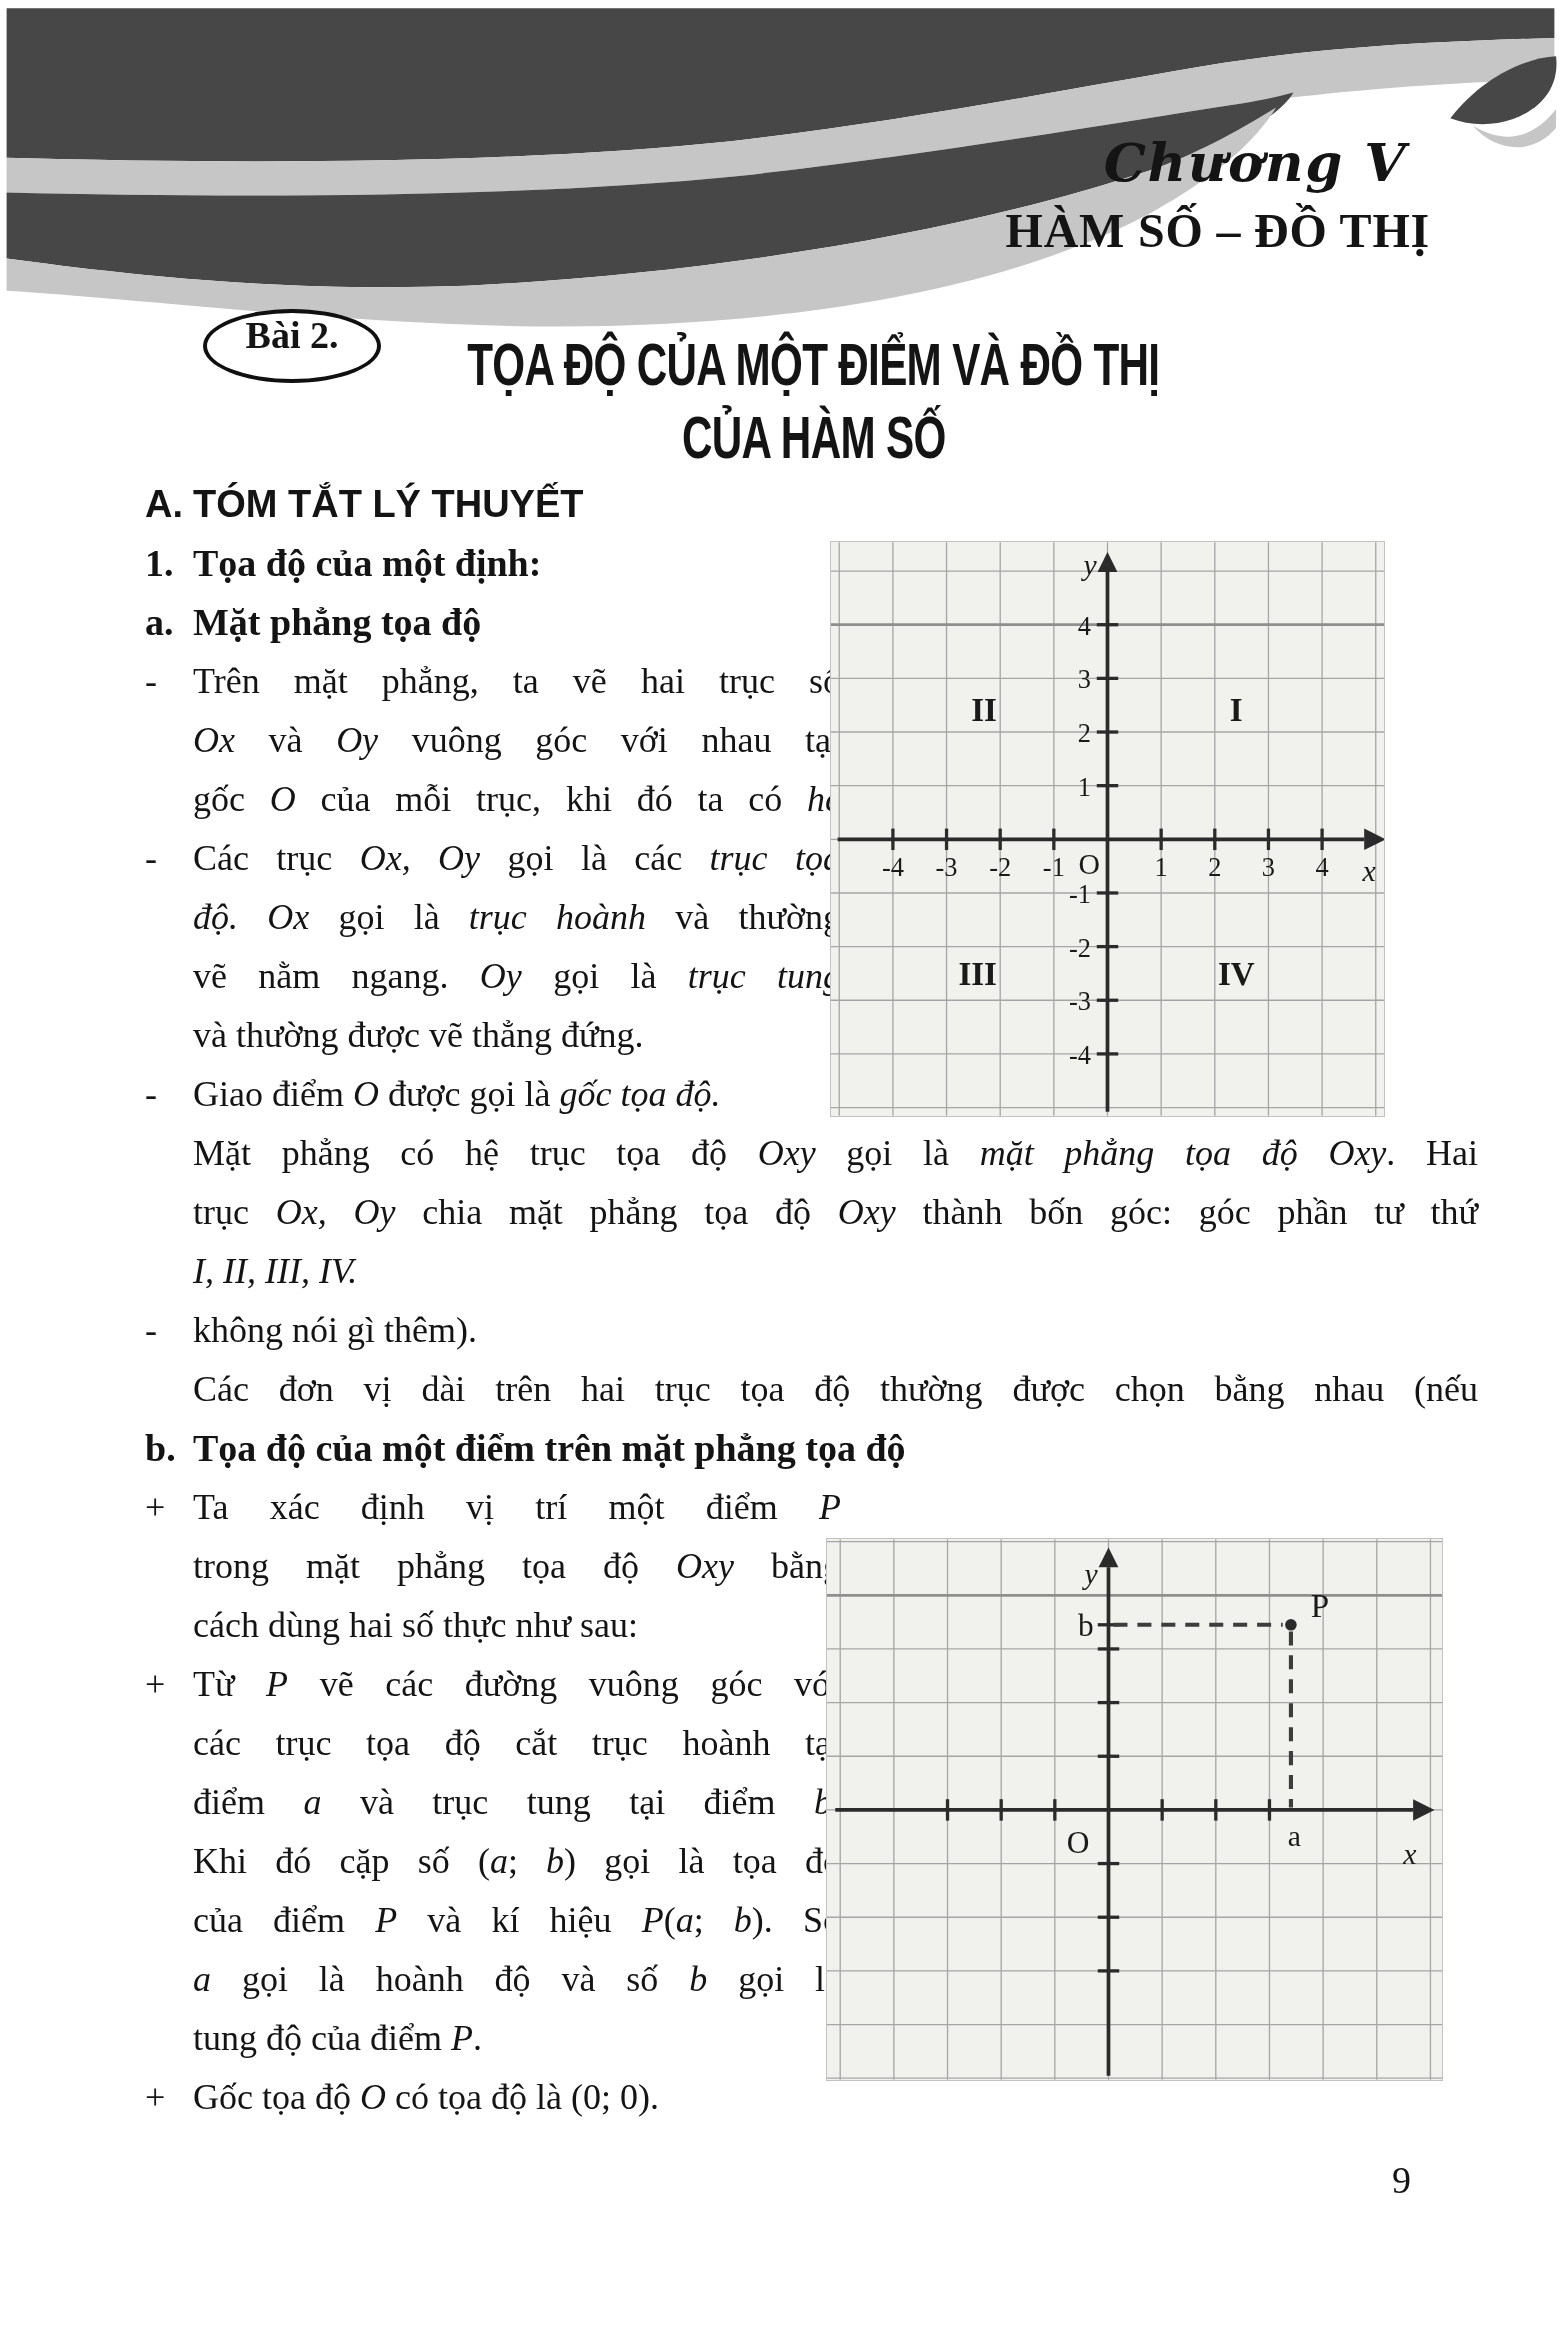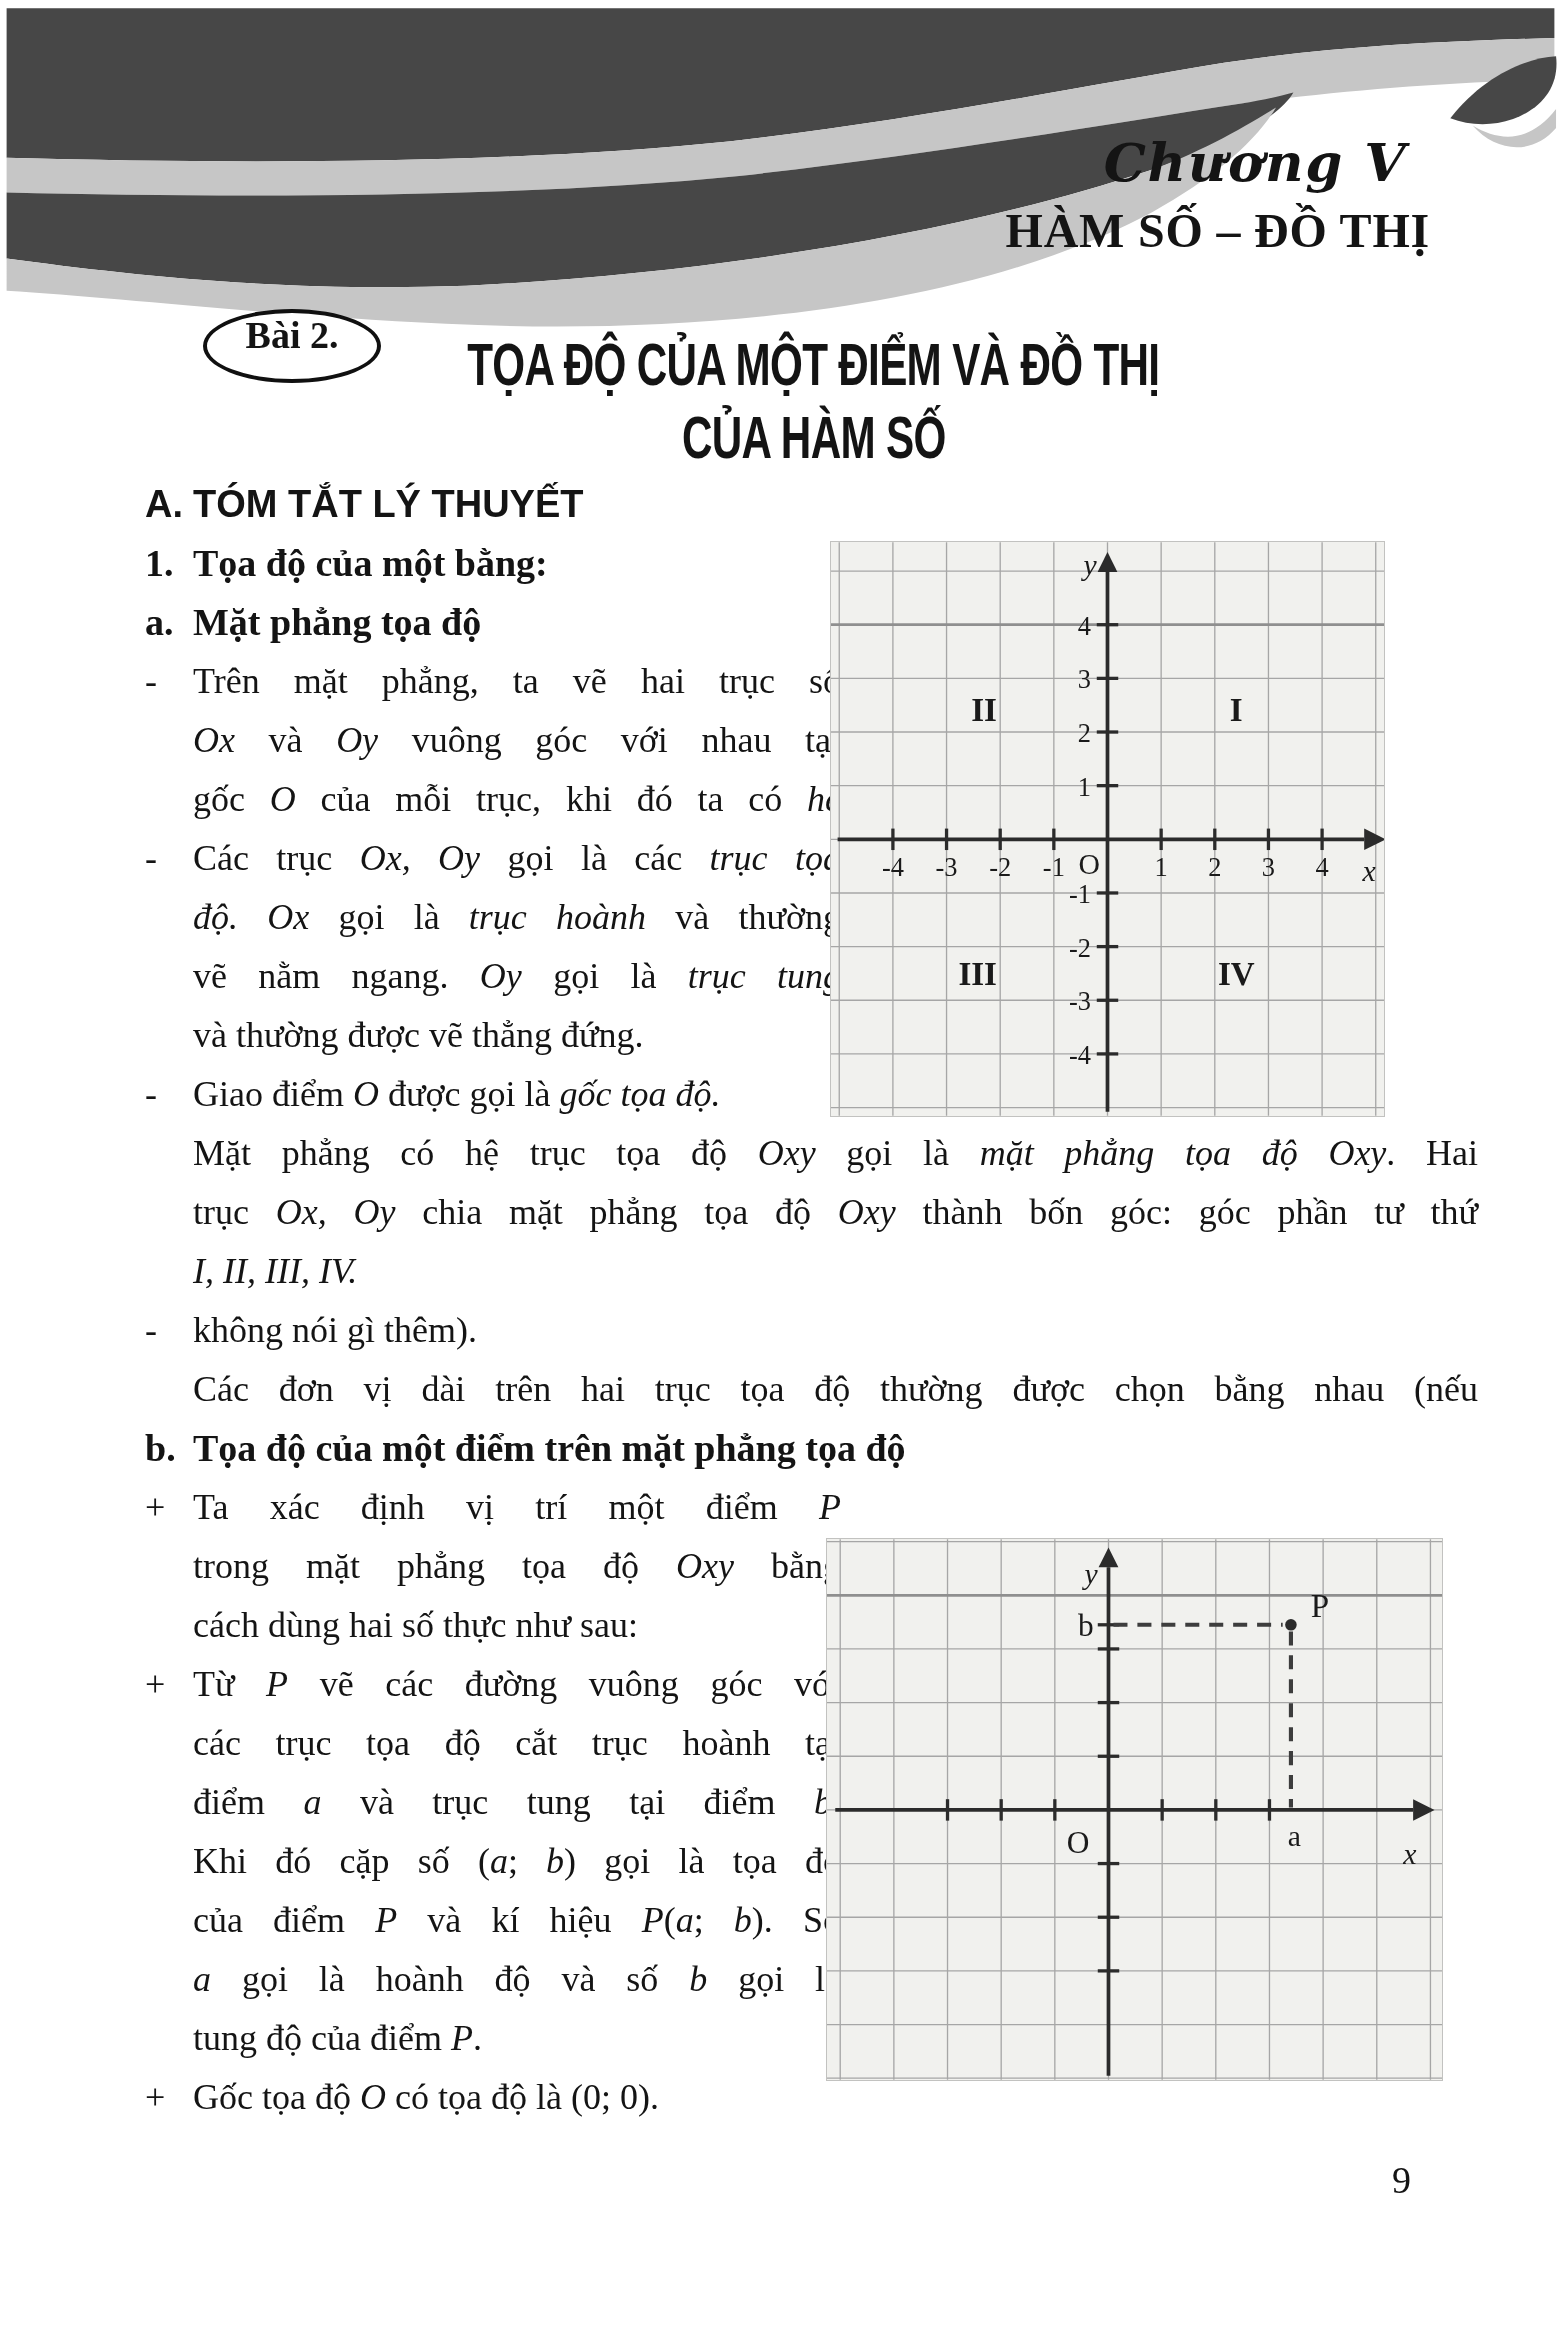--- a/index.html
+++ b/index.html
@@ -62,21 +62,21 @@
     <span class="lt">CỦA HÀM SỐ</span>
   </div>
 
   <div class="content" id="content">
       <div class="block narrow h-sans">
         <span class="marker">A.</span>
         <div class="line last"><span>TÓM TẮT LÝ THUYẾT</span></div>
       </div>
       <div class="block narrow h-serif">
         <span class="marker">1.</span>
-        <div class="line last"><span>Tọa độ của một bằng:</span></div>
+        <div class="line last"><span>Tọa độ của một định:</span></div>
       </div>
       <div class="block narrow h-serif">
         <span class="marker">a.</span>
         <div class="line last"><span>Mặt phẳng tọa độ</span></div>
       </div>
       <div class="block narrow body">
         <span class="marker">-</span>
         <div class="line"><span>Trên mặt phẳng, ta vẽ hai trục số</span></div>
         <div class="line"><i>Ox</i><span> và </span><i>Oy</i><span> vuông góc với nhau tại</span></div>
         <div class="line"><span>gốc </span><i>O</i><span> của mỗi trục, khi đó ta có </span><i>hệ</i></div>

